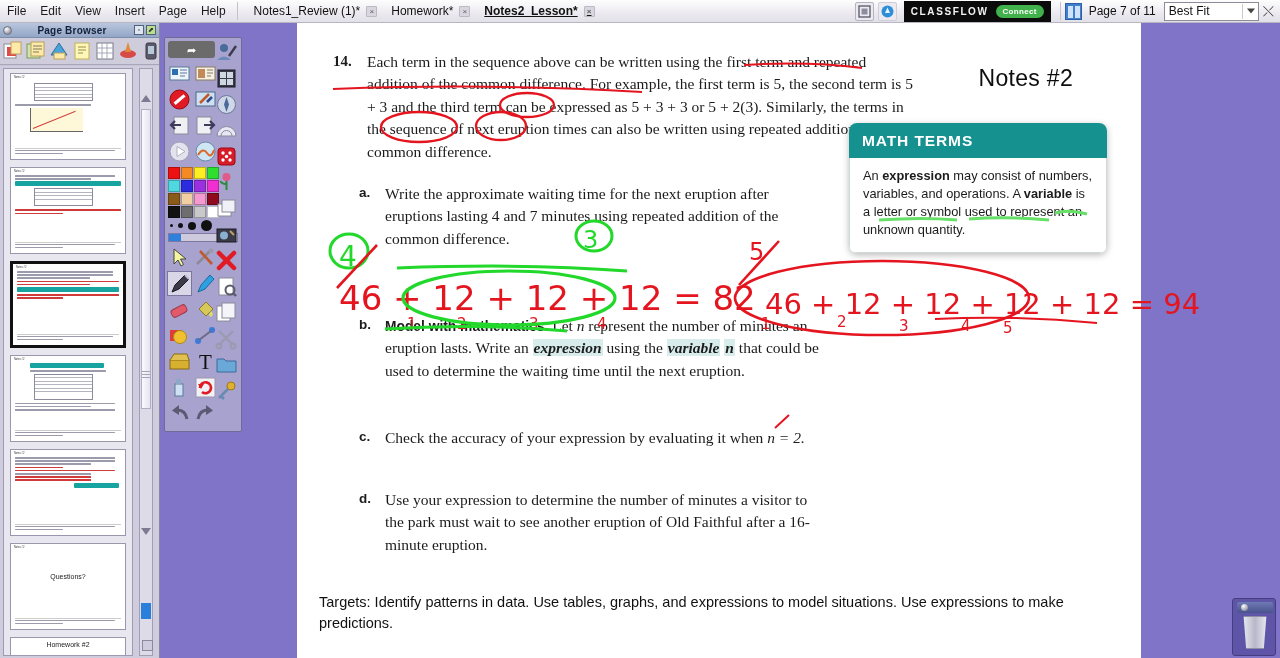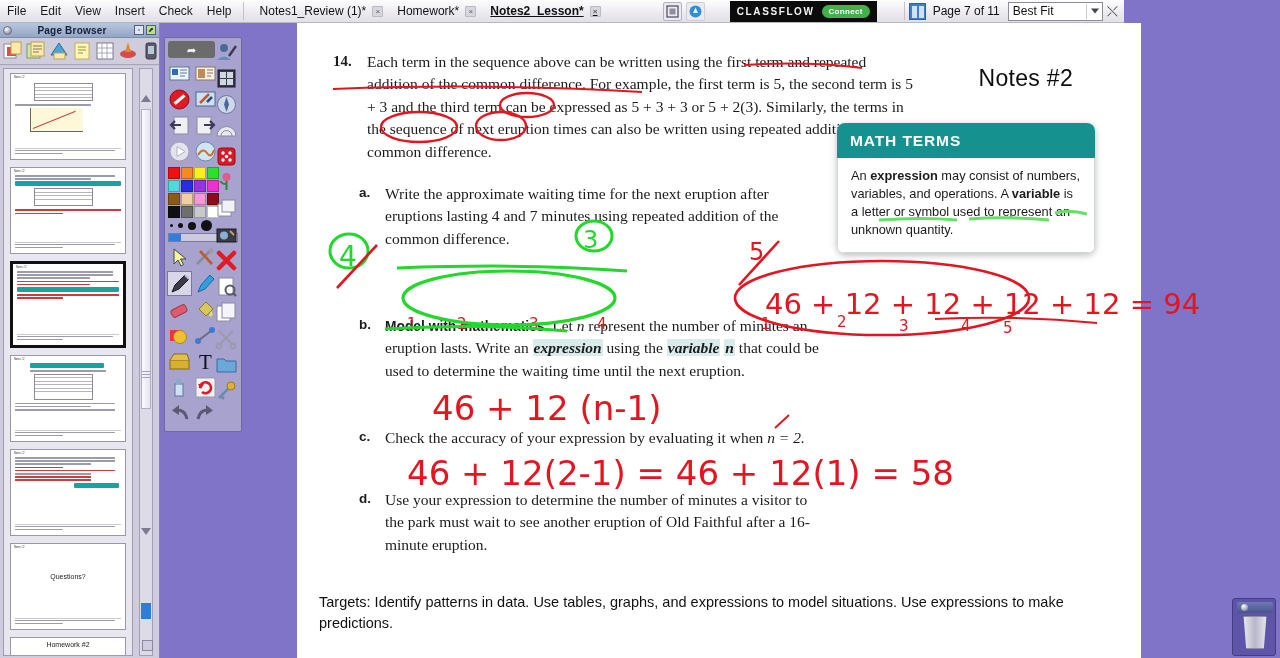--- a/index.html
+++ b/index.html
@@ -6,21 +6,21 @@
   html, body {
     width: 1280px; height: 658px;
     overflow: hidden;
     font-family: "Liberation Sans", sans-serif;
     background: #7b6fc4;
   }
   #app { position: relative; width: 1280px; height: 658px; background: #7f74c8; }
 
   
   .menubar {
-    position: absolute; left: 0; top: 0; width: 1124px; height: 23px;
+    position: absolute; left: 0; top: 0; width: 1280px; height: 23px;
     background: linear-gradient(#fdfdfd, #eceaf0 60%, #e2e0e8);
     border-bottom: 1px solid #b9b6c4;
     display: flex; align-items: center;
   }
   .menu-item {
     font-size: 12px; color: #1b1b1b; padding: 2px 7px; line-height: 15px;
     white-space: nowrap;
   }
   .menu-sep-v { width: 1px; height: 18px; background: #c3c0cc; margin: 0 4px; }
 
@@ -38,21 +38,21 @@
   }
 
   .mb-right { margin-left: auto; display: flex; align-items: center; height: 23px; padding-right: 2px; }
   .mb-icon {
     width: 19px; height: 19px; border: 1px solid #b6b3c0; background: #eceaf0;
     margin: 0 2px; position: relative; border-radius: 2px;
   }
   .mb-icon.flat { border-color: #cfcdd6; }
   .classflow {
     display: flex; align-items: center; gap: 7px;
-    background: #0b0b0b; height: 21px; padding: 0 7px; margin: 0 23px;
+    background: #0b0b0b; height: 21px; padding: 0 7px; margin: 0 5px;
   }
   .cf-word { color: #f2f2f2; font-size: 10px; letter-spacing: 1.6px; font-weight: bold; }
   .cf-btn {
     background: #41b14b; color: #fff; font-size: 8px; font-weight: bold;
     border-radius: 9px; padding: 2px 7px; letter-spacing: .3px;
   }
   .pg-icon {
     width: 17px; height: 17px; background: #3f7fd0; border: 1px solid #2f5f9e;
     margin-right: 7px; position: relative;
   }
@@ -210,21 +210,21 @@
   .sub-lbl {
     position: absolute; left: 0; top: 0; font-weight: bold;
     font-family: "Liberation Sans", sans-serif; font-size: 13.5px;
   }
   .sub-txt { margin-left: 26px; }
   .bold-sans { font-family: "Liberation Sans", sans-serif; font-weight: bold; font-size: 13.8px; }
   .hl { background: #d9ecec; font-style: italic; font-weight: bold; padding: 0 1px; }
   .ital { font-style: italic; }
 
   .mathterms {
-    position: absolute; left: 540px; top: 100px; width: 258px;
+    position: absolute; left: 552px; top: 100px; width: 258px;
     border-radius: 8px; overflow: hidden;
     box-shadow: 0 2px 7px rgba(0,0,0,.28);
     background: #fff;
   }
   .mt-hdr {
     background: #15918f; color: #fff; font-size: 15.5px; font-weight: bold;
     letter-spacing: .9px; padding: 9px 13px 8px;
   }
   .mt-body {
     padding: 9px 13px 12px; font-size: 12.8px; line-height: 1.42; color: #1b1b1b;
@@ -275,21 +275,21 @@
 </head>
 <body>
 
 <div id="app">
 
   <div class="menubar">
     <div class="menu-item">File</div>
     <div class="menu-item">Edit</div>
     <div class="menu-item">View</div>
     <div class="menu-item">Insert</div>
-    <div class="menu-item">Check</div>
+    <div class="menu-item">Page</div>
     <div class="menu-item">Help</div>
 
     <div class="menu-sep-v"></div>
 
     <div class="tabstrip">
       <div class="tab">
         <span>Notes1_Review (1)*</span>
         <span class="tclose">×</span>
       </div>
       <div class="tab">
@@ -752,38 +752,37 @@
       <div class="mathterms">
         <div class="mt-hdr">MATH TERMS</div>
         <div class="mt-body">
           <span>An </span><b>expression</b><span> may consist of numbers, variables, and operations.</span>
           <span>A </span><b>variable</b><span> is a letter or symbol used to represent an unknown quantity.</span>
         </div>
       </div>
 
       <div class="targets">Targets: Identify patterns in data. Use tables, graphs, and expressions to model situations. Use expressions to make predictions.</div>
 
+      <div class="ink red big" style="left:42px; top:255px;">46 + 12 + 12 + 12 = 82</div>
       <div class="ink red sm" style="left:110px; top:292px;">1</div>
       <div class="ink red sm" style="left:160px; top:292px;">2</div>
       <div class="ink red sm" style="left:232px; top:292px;">3</div>
       <div class="ink red sm" style="left:300px; top:292px;">4</div>
 
       <div class="ink grn" style="left:42px; top:217px; font-size:28px;">4</div>
       <div class="ink grn" style="left:286px; top:203px; font-size:24px;">3</div>
       <div class="ink red" style="left:452px; top:215px; font-size:24px;">5</div>
 
       <div class="ink red mid" style="left:432px; top:264px;padding-left:36px;">46 + 12 + 12 + 12 + 12 = 94</div>
       <div class="ink red sm" style="left:464px; top:292px;">1</div>
       <div class="ink red sm" style="left:540px; top:290px;">2</div>
       <div class="ink red sm" style="left:602px; top:294px;">3</div>
       <div class="ink red sm" style="left:664px; top:294px;">4</div>
       <div class="ink red sm" style="left:706px; top:296px;">5</div>
 
-      <div class="ink red big" style="left:135px; top:365px;">46 + 12 (n-1)</div>
-      <div class="ink red big" style="left:110px; top:430px;">46 + 12(2-1) =   46 + 12(1) = 58</div>
 
       <svg class="overlay">
 
         <path d="M447 42 Q510 38 565 45" stroke="#e4151f" stroke-width="2" fill="none"></path>
         <path d="M36 66 Q200 60 345 69" stroke="#e4151f" stroke-width="2" fill="none"></path>
 
         <ellipse cx="230" cy="82" rx="27" ry="12" stroke="#e4151f" stroke-width="2.3" fill="none"></ellipse>
 
         <ellipse cx="122" cy="104" rx="38" ry="15" stroke="#e4151f" stroke-width="2.3" fill="none"></ellipse>
 

